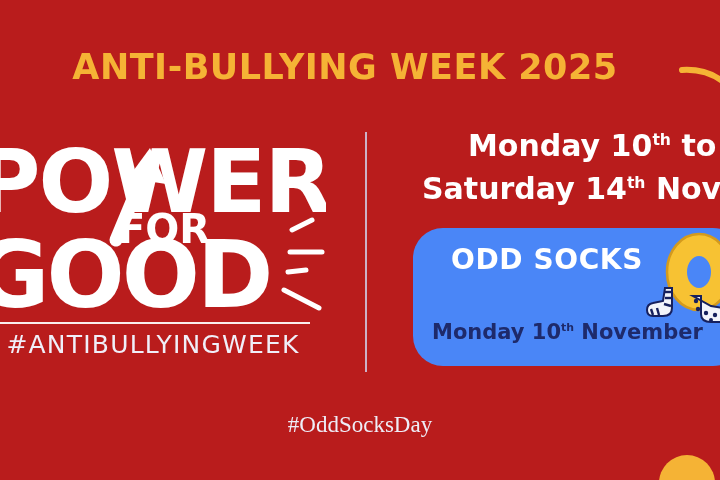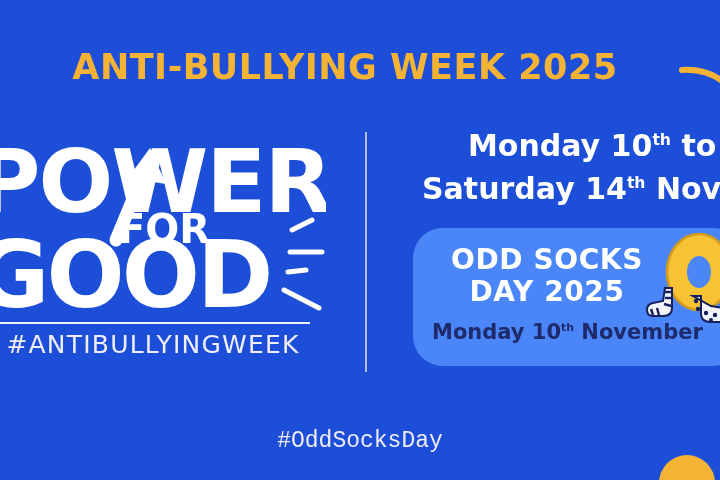--- a/index.html
+++ b/index.html
@@ -6,21 +6,21 @@
   html, body {
     margin: 0;
     padding: 0;
     background: #0d0a2e;
   }
   #banner {
     position: relative;
     width: 720px;
     height: 480px;
     overflow: hidden;
-    background: #1d4ed8;
+    background: #b91c1c;
     font-family: "Liberation Sans", sans-serif;
     -webkit-font-smoothing: antialiased;
   }
 
   
   #headline {
     position: absolute;
     left: 0;
     top: 47px;
     width: 690px;
@@ -169,24 +169,23 @@
   
   #hashtag-row {
     position: absolute;
     left: 0;
     top: 412px;
     width: 720px;
     display: flex;
     justify-content: center;
     gap: 46px;
     color: #eeedf7;
-    font-family: Liberation Mono, monospace;
+    font-family: Liberation Serif, serif;
     font-size: 23px;
     white-space: nowrap;
-    margin-top: 16px;
   }
 </style>
 </head>
 <body>
 
 <div id="banner">
 
   <div id="headline">ANTI-BULLYING WEEK 2025</div>
 
   <svg id="arc-top-right" viewBox="0 0 78 78">
@@ -226,21 +225,20 @@
   </div>
 
   <div id="dates">
     <div class="line1"><span>Monday 10</span><sup>th</sup><span> to</span></div>
     <div class="line2"><span>Saturday 14</span><sup>th</sup><span> November</span></div>
   </div>
 
   <div id="odd-socks-card">
     <div id="odd-socks-title">
       <div>ODD SOCKS</div>
-      <div>DAY 2025</div>
     </div>
     <div id="odd-socks-date"><span>Monday 10</span><sup>th</sup><span> November</span></div>
 
     <svg id="socks-emblem" viewBox="0 0 98 96">
       <ellipse cx="54" cy="42" rx="32" ry="38" fill="#f7c233" stroke="#d49a1d" stroke-width="2.5"></ellipse>
       <ellipse cx="54" cy="42" rx="12" ry="16" fill="#4a86f7"></ellipse>
 
       <g>
         <path d="M20 58 L27 58 L27 78 Q27 86 18 86 L8 86 Q2 86 2 80 Q2 74 8 73 L18 71 Z" fill="#f2f4fb" stroke="#16205e" stroke-width="2"></path>
         <g stroke="#16205e" stroke-width="2.4">

